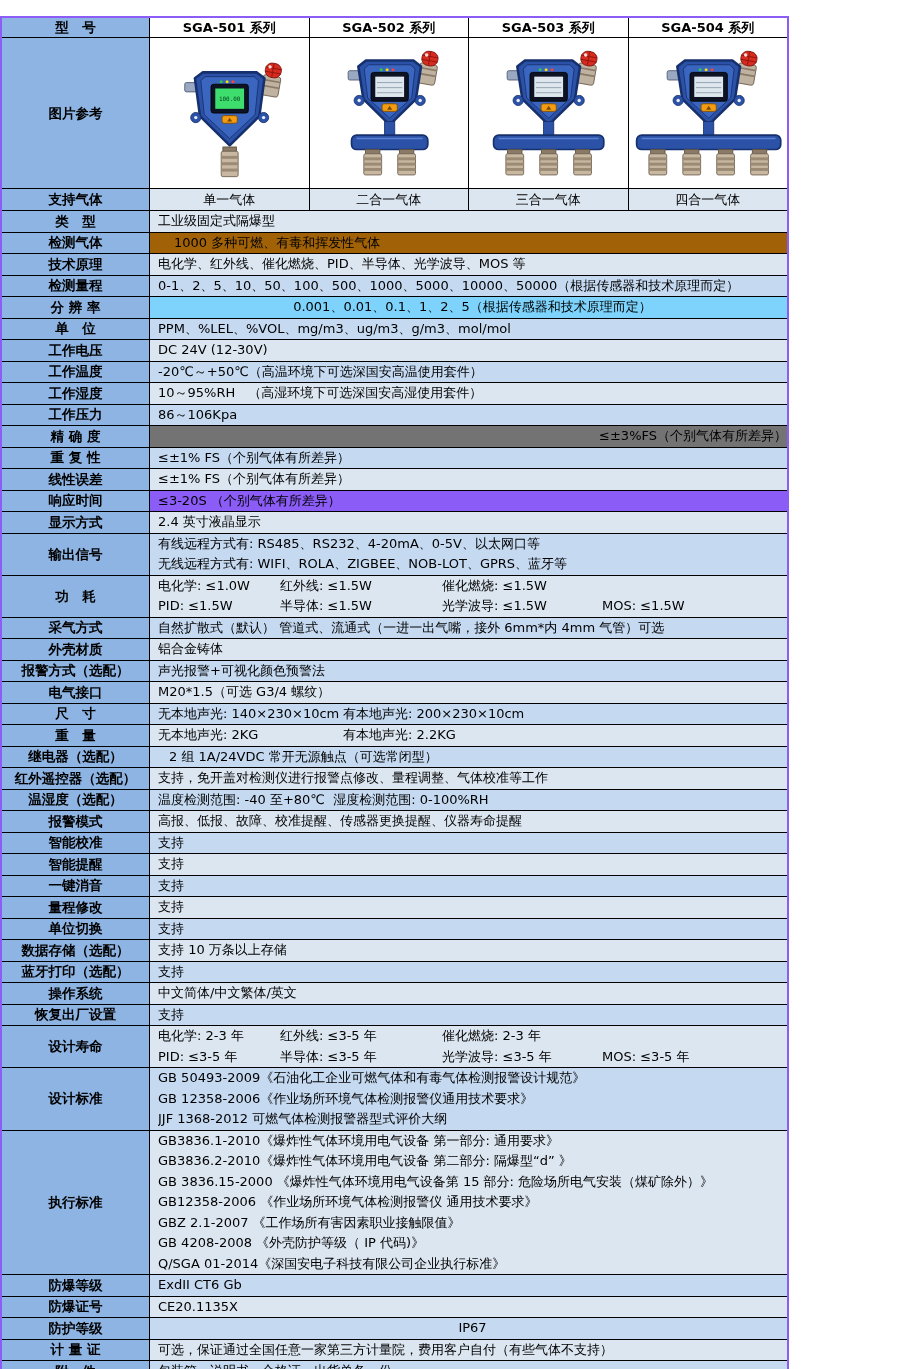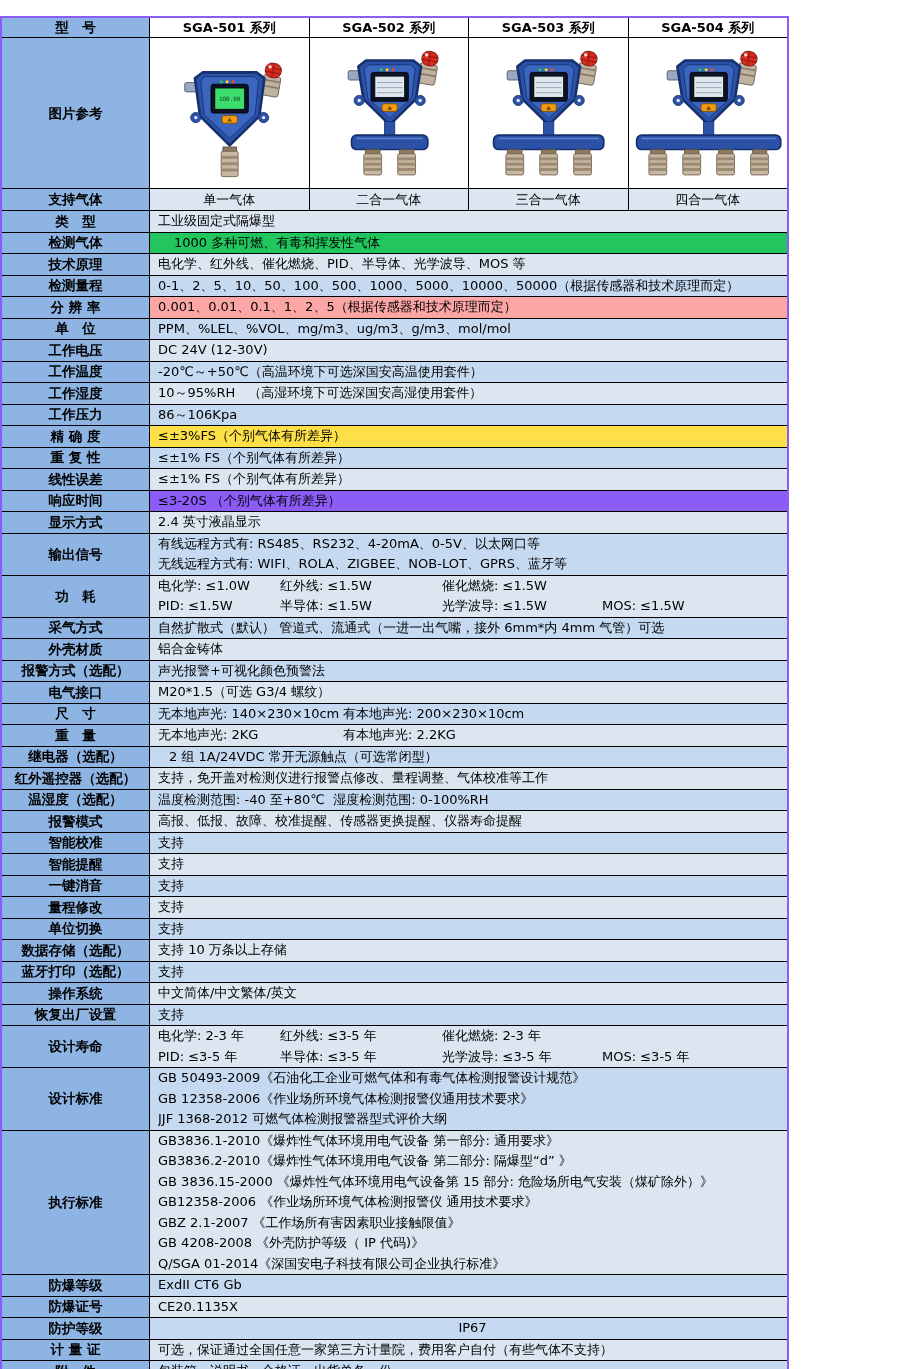--- a/index.html
+++ b/index.html
@@ -257,39 +257,39 @@
 
   <div id="spec-rows">
       <div class="row spec-row">
         <div class="cell label-cell">类　型</div>
         <div class="cell value-cell" style="background: rgb(220, 230, 241);">
           <div class="spec-line"><span>工业级固定式隔爆型</span></div>
         </div>
       </div>
       <div class="row spec-row">
         <div class="cell label-cell">检测气体</div>
-        <div class="cell value-cell" style="background: #22c55e; padding-left: 24px;">
+        <div class="cell value-cell" style="background: #a16207; padding-left: 24px;">
           <div class="spec-line"><span>1000 多种可燃、有毒和挥发性气体</span></div>
         </div>
       </div>
       <div class="row spec-row">
         <div class="cell label-cell">技术原理</div>
         <div class="cell value-cell" style="background: rgb(220, 230, 241);">
           <div class="spec-line"><span>电化学、红外线、催化燃烧、PID、半导体、光学波导、MOS 等</span></div>
         </div>
       </div>
       <div class="row spec-row">
         <div class="cell label-cell">检测量程</div>
         <div class="cell value-cell" style="background: rgb(197, 217, 241);">
           <div class="spec-line"><span>0-1、2、5、10、50、100、500、1000、5000、10000、50000（根据传感器和技术原理而定）</span></div>
         </div>
       </div>
       <div class="row spec-row">
         <div class="cell label-cell">分 辨 率</div>
-        <div class="cell value-cell" style="background: #fca5a5;">
+        <div class="cell value-cell" style="background: #7dd3fc; align-items: center;">
           <div class="spec-line"><span>0.001、0.01、0.1、1、2、5（根据传感器和技术原理而定）</span></div>
         </div>
       </div>
       <div class="row spec-row">
         <div class="cell label-cell">单　位</div>
         <div class="cell value-cell" style="background: rgb(197, 217, 241);">
           <div class="spec-line"><span>PPM、%LEL、%VOL、mg/m3、ug/m3、g/m3、mol/mol</span></div>
         </div>
       </div>
       <div class="row spec-row">
@@ -311,21 +311,21 @@
         </div>
       </div>
       <div class="row spec-row">
         <div class="cell label-cell">工作压力</div>
         <div class="cell value-cell" style="background: rgb(197, 217, 241);">
           <div class="spec-line"><span>86～106Kpa</span></div>
         </div>
       </div>
       <div class="row spec-row">
         <div class="cell label-cell">精 确 度</div>
-        <div class="cell value-cell" style="background: #fde047;">
+        <div class="cell value-cell" style="background: #737373; text-align: right;">
           <div class="spec-line"><span>≤±3%FS（个别气体有所差异）</span></div>
         </div>
       </div>
       <div class="row spec-row">
         <div class="cell label-cell">重 复 性</div>
         <div class="cell value-cell" style="background: rgb(197, 217, 241);">
           <div class="spec-line"><span>≤±1% FS（个别气体有所差异）</span></div>
         </div>
       </div>
       <div class="row spec-row">

